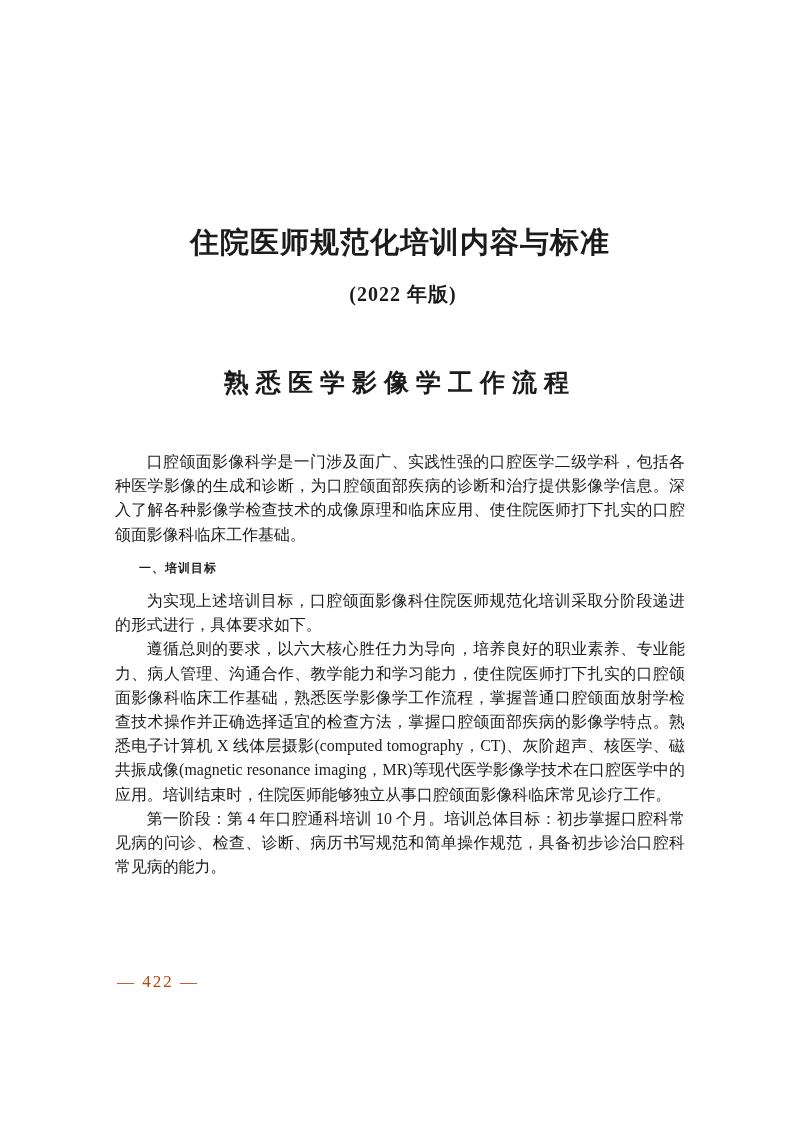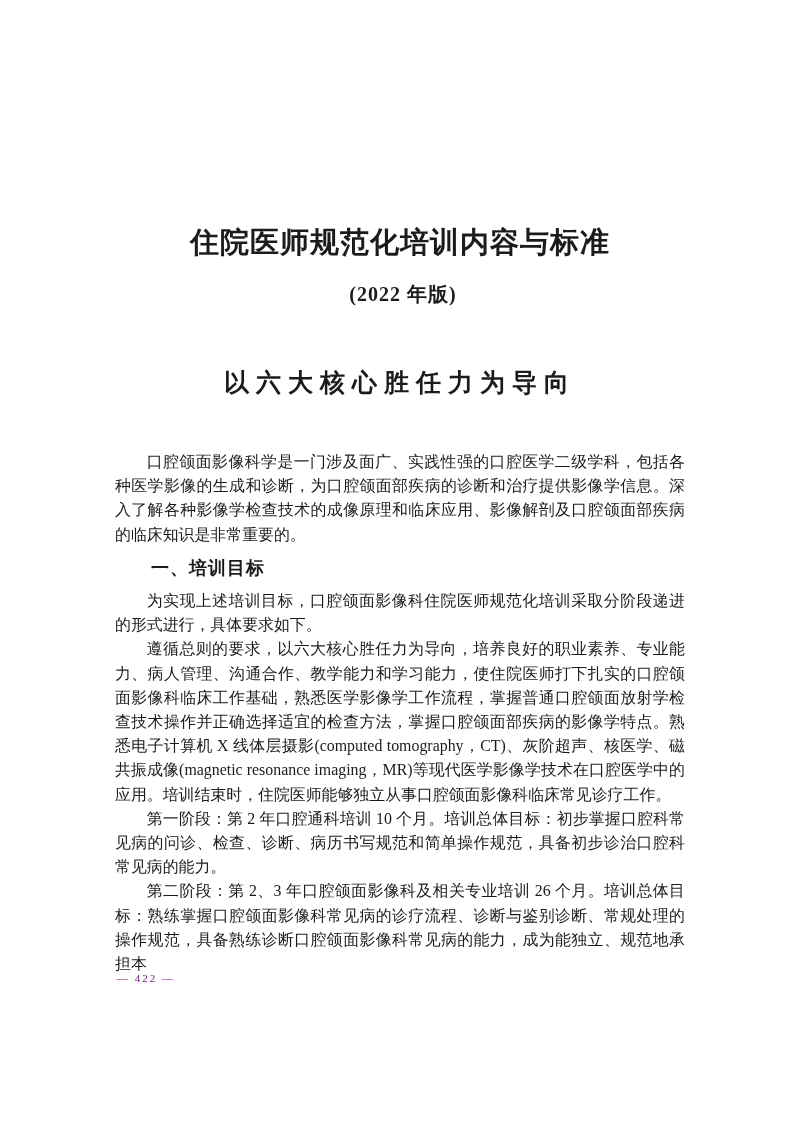--- a/index.html
+++ b/index.html
@@ -53,58 +53,57 @@
     text-align: justify;
     text-justify: inter-character;
   }
   .body-text p {
     margin: 0;
     text-indent: 2em;
   }
   .sec-heading {
     margin: 9px 0 9px 0;
     text-indent: 2em;
-    font-size: 18px;
+    font-size: 12px;
     line-height: 24.2px;
     font-weight: bold;
     letter-spacing: 1px;
     font-family: "Liberation Sans", "DejaVu Sans", sans-serif;
   }
   .page-footer {
     position: absolute;
     left: 117px;
     top: 972px;
-    font-size: 11px;
+    font-size: 17px;
     letter-spacing: 2px;
-    color: #701a75;
+    color: #c2410c;
   }
 </style>
 </head>
 <body>
 
 <div class="page">
 
   <header class="doc-header">
     <h1 class="book-title">住院医师规范化培训内容与标准</h1>
     <div class="edition">(2022 年版)</div>
   </header>
 
-  <h2 class="chapter-title">以六大核心胜任力为导向</h2>
+  <h2 class="chapter-title">熟悉医学影像学工作流程</h2>
 
   <main class="body-text">
-    <p>口腔颌面影像科学是一门涉及面广、实践性强的口腔医学二级学科，包括各种医学影像的生成和诊断，为口腔颌面部疾病的诊断和治疗提供影像学信息。深入了解各种影像学检查技术的成像原理和临床应用、影像解剖及口腔颌面部疾病的临床知识是非常重要的。</p>
+    <p>口腔颌面影像科学是一门涉及面广、实践性强的口腔医学二级学科，包括各种医学影像的生成和诊断，为口腔颌面部疾病的诊断和治疗提供影像学信息。深入了解各种影像学检查技术的成像原理和临床应用、使住院医师打下扎实的口腔颌面影像科临床工作基础。</p>
 
     <h3 class="sec-heading">一、培训目标</h3>
 
     <p>为实现上述培训目标，口腔颌面影像科住院医师规范化培训采取分阶段递进的形式进行，具体要求如下。</p>
 
     <p>遵循总则的要求，以六大核心胜任力为导向，培养良好的职业素养、专业能力、病人管理、沟通合作、教学能力和学习能力，使住院医师打下扎实的口腔颌面影像科临床工作基础，熟悉医学影像学工作流程，掌握普通口腔颌面放射学检查技术操作并正确选择适宜的检查方法，掌握口腔颌面部疾病的影像学特点。熟悉电子计算机 X 线体层摄影(computed tomography，CT)、灰阶超声、核医学、磁共振成像(magnetic resonance imaging，MR)等现代医学影像学技术在口腔医学中的应用。培训结束时，住院医师能够独立从事口腔颌面影像科临床常见诊疗工作。</p>
 
-    <p>第一阶段：第 2 年口腔通科培训 10 个月。培训总体目标：初步掌握口腔科常见病的问诊、检查、诊断、病历书写规范和简单操作规范，具备初步诊治口腔科常见病的能力。</p>
+    <p>第一阶段：第 4 年口腔通科培训 10 个月。培训总体目标：初步掌握口腔科常见病的问诊、检查、诊断、病历书写规范和简单操作规范，具备初步诊治口腔科常见病的能力。</p>
 
-    <p>第二阶段：第 2、3 年口腔颌面影像科及相关专业培训 26 个月。培训总体目标：熟练掌握口腔颌面影像科常见病的诊疗流程、诊断与鉴别诊断、常规处理的操作规范，具备熟练诊断口腔颌面影像科常见病的能力，成为能独立、规范地承担本</p>
   </main>
 
   <footer class="page-footer">
     <span>—  422  —</span>
   </footer>
 
 </div>
 
 </body></html>

